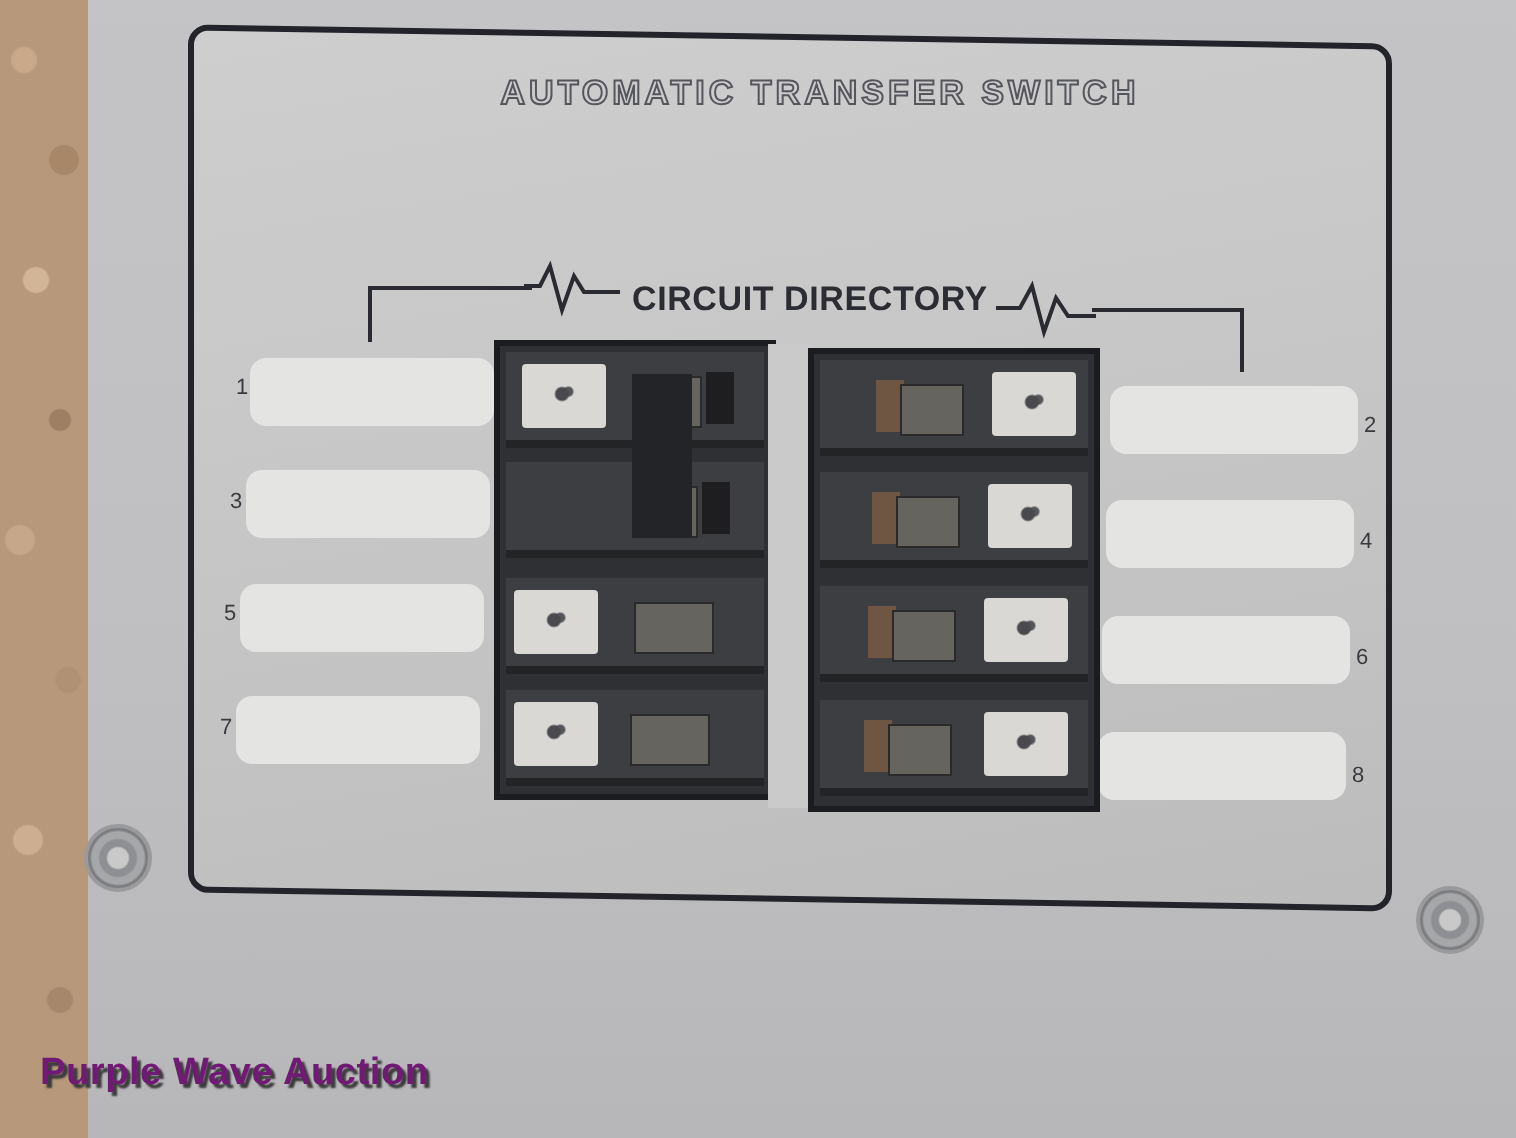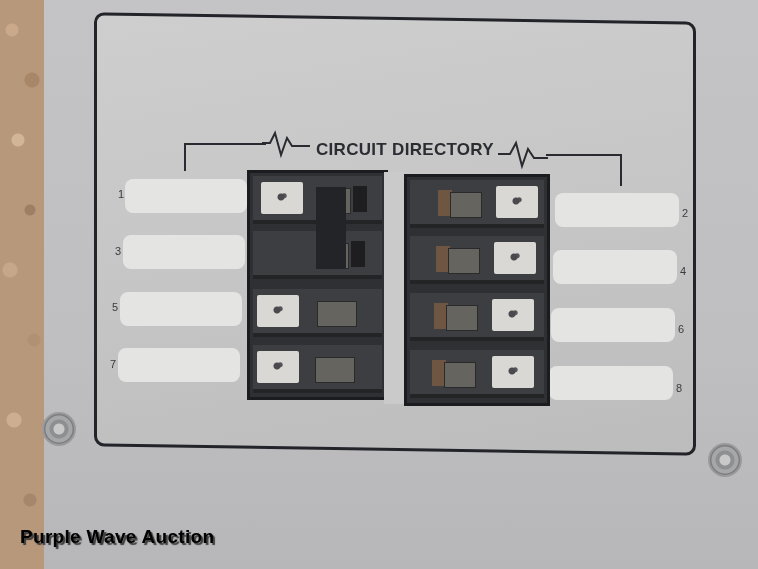--- a/index.html
+++ b/index.html
@@ -78,32 +78,33 @@
       background:#1e1e20;
     }
     .slot.brown { background:#6e5643; }
     .screw {
       position:absolute; width:30px; height:30px; border-radius:50%;
       background:radial-gradient(circle,#c9c9c9 0 5px,#8e8f92 6px 9px,#a6a7a9 10px 13px,#7c7d80 14px);
       border:2px solid #9a9a9d;
     }
     .watermark {
       position:absolute; left:20px; top:526px; font-size:19px; font-weight:bold;
-      color:#000000; text-shadow:2px 2px 1px #3c3c3c; letter-spacing:0.3px;
+      color:#701a75; text-shadow:2px 2px 1px #3c3c3c; letter-spacing:0.3px;
     }
     .divider-gap { position:absolute; left:384px; top:172px; width:22px; height:232px; background:#cbcacb; }
   </style>
 </head>
 <body>
 
 <div class="wall"></div>
 <div class="enclosure"></div>
 <div class="panel"></div>
 
 <div class="title">
+  <div>AUTOMATIC TRANSFER SWITCH</div>
 </div>
 
 <div class="bracket" style="left:184px;top:143px;width:80px;height:26px;border-left:2px solid #2a2b30;"></div>
 <svg style="position:absolute;left:262px;top:130px" width="50" height="30">
     <polyline points="0,13 8,13 13,3 19,25 25,8 30,16 48,16" fill="none" stroke="#2a2b30" stroke-width="2"></polyline>
   </svg>
 <div class="dir-label">CIRCUIT DIRECTORY</div>
 <svg style="position:absolute;left:498px;top:138px" width="50" height="34">
     <polyline points="0,16 12,16 18,5 24,28 30,11 36,20 50,20" fill="none" stroke="#2a2b30" stroke-width="2"></polyline>
   </svg>

